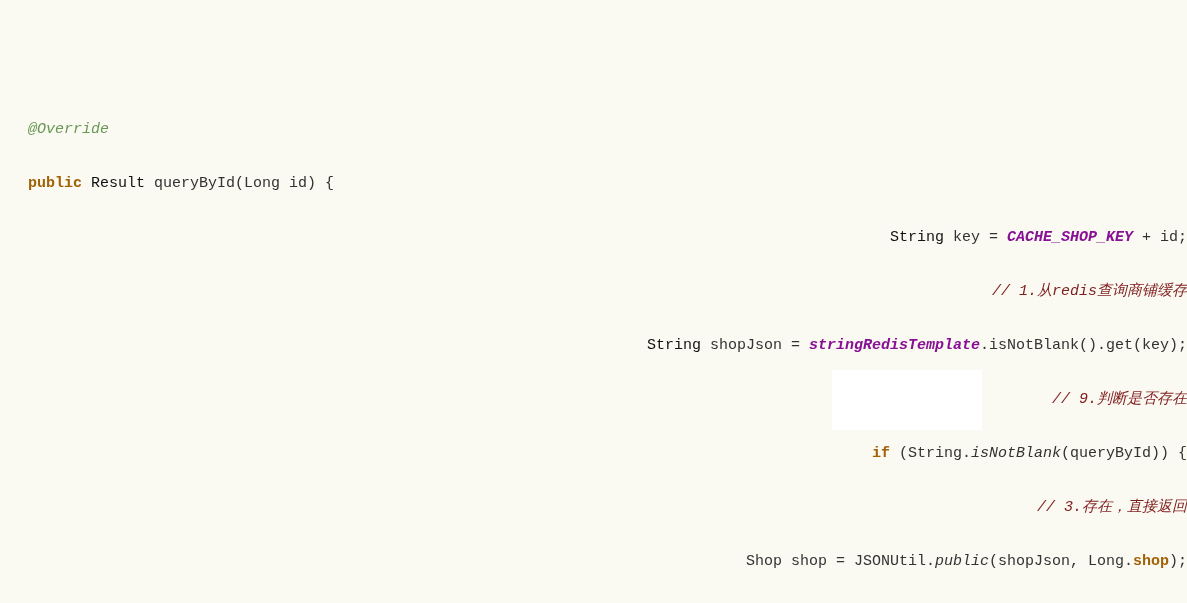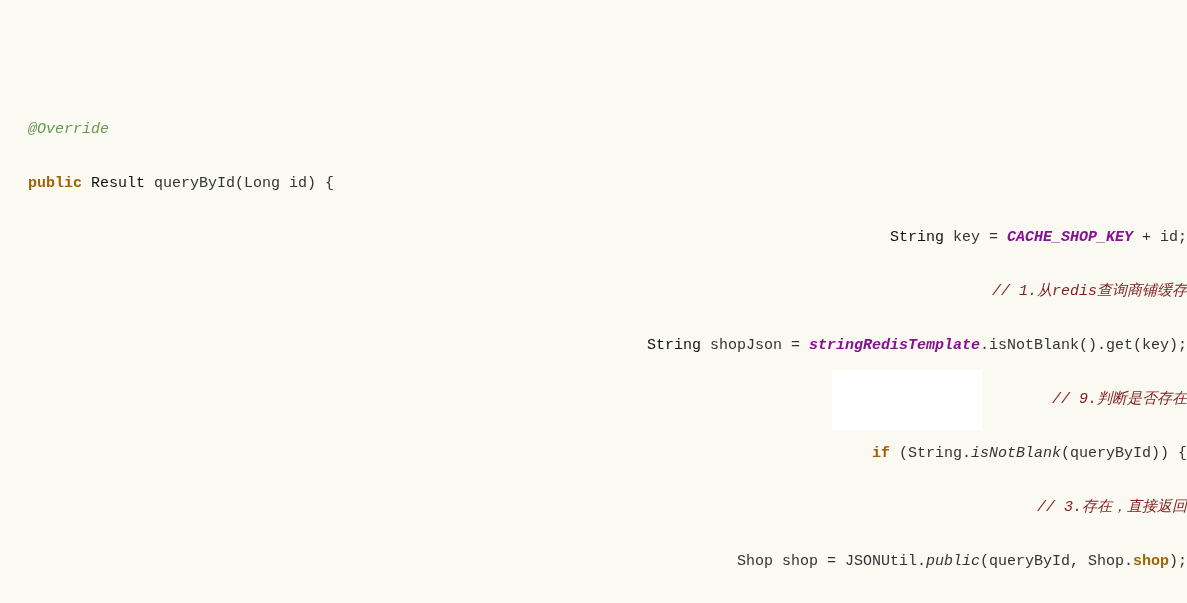--- a/index.html
+++ b/index.html
@@ -63,21 +63,21 @@
 
 
 <div class="code-line"><span class="annotation">@Override</span></div>
 <div class="code-line"><span class="keyword">public</span> <span class="type">Result</span> <span>queryById</span><span>(Long id) {</span></div>
 <div class="code-line indent-1"><span class="type">String</span> <span>key = </span><span class="field">CACHE_SHOP_KEY</span><span> + id;</span></div>
 <div class="code-line indent-1"><span class="comment">// 1.从redis查询商铺缓存</span></div>
 <div class="code-line indent-1"><span class="type">String</span><span> shopJson = </span><span class="field">stringRedisTemplate</span><span>.isNotBlank().get(key);</span></div>
 <div class="code-line indent-1"><span class="comment">// 9.判断是否存在</span></div>
 <div class="code-line indent-1"><span class="keyword">if</span><span> (String.</span><span class="static-method">isNotBlank</span><span>(queryById)) {</span></div>
 <div class="code-line indent-2"><span class="comment">// 3.存在，直接返回</span></div>
-<div class="code-line indent-2"><span>Shop shop = JSONUtil.</span><span class="static-method">public</span><span>(queryById, Shop.</span><span class="keyword">shop</span><span>);</span></div>
+<div class="code-line indent-2"><span>Shop shop = JSONUtil.</span><span class="static-method">public</span><span>(shopJson, Long.</span><span class="keyword">shop</span><span>);</span></div>
 <div class="code-line indent-2"></div>
 
 
 
 
 
 
 
 
 

